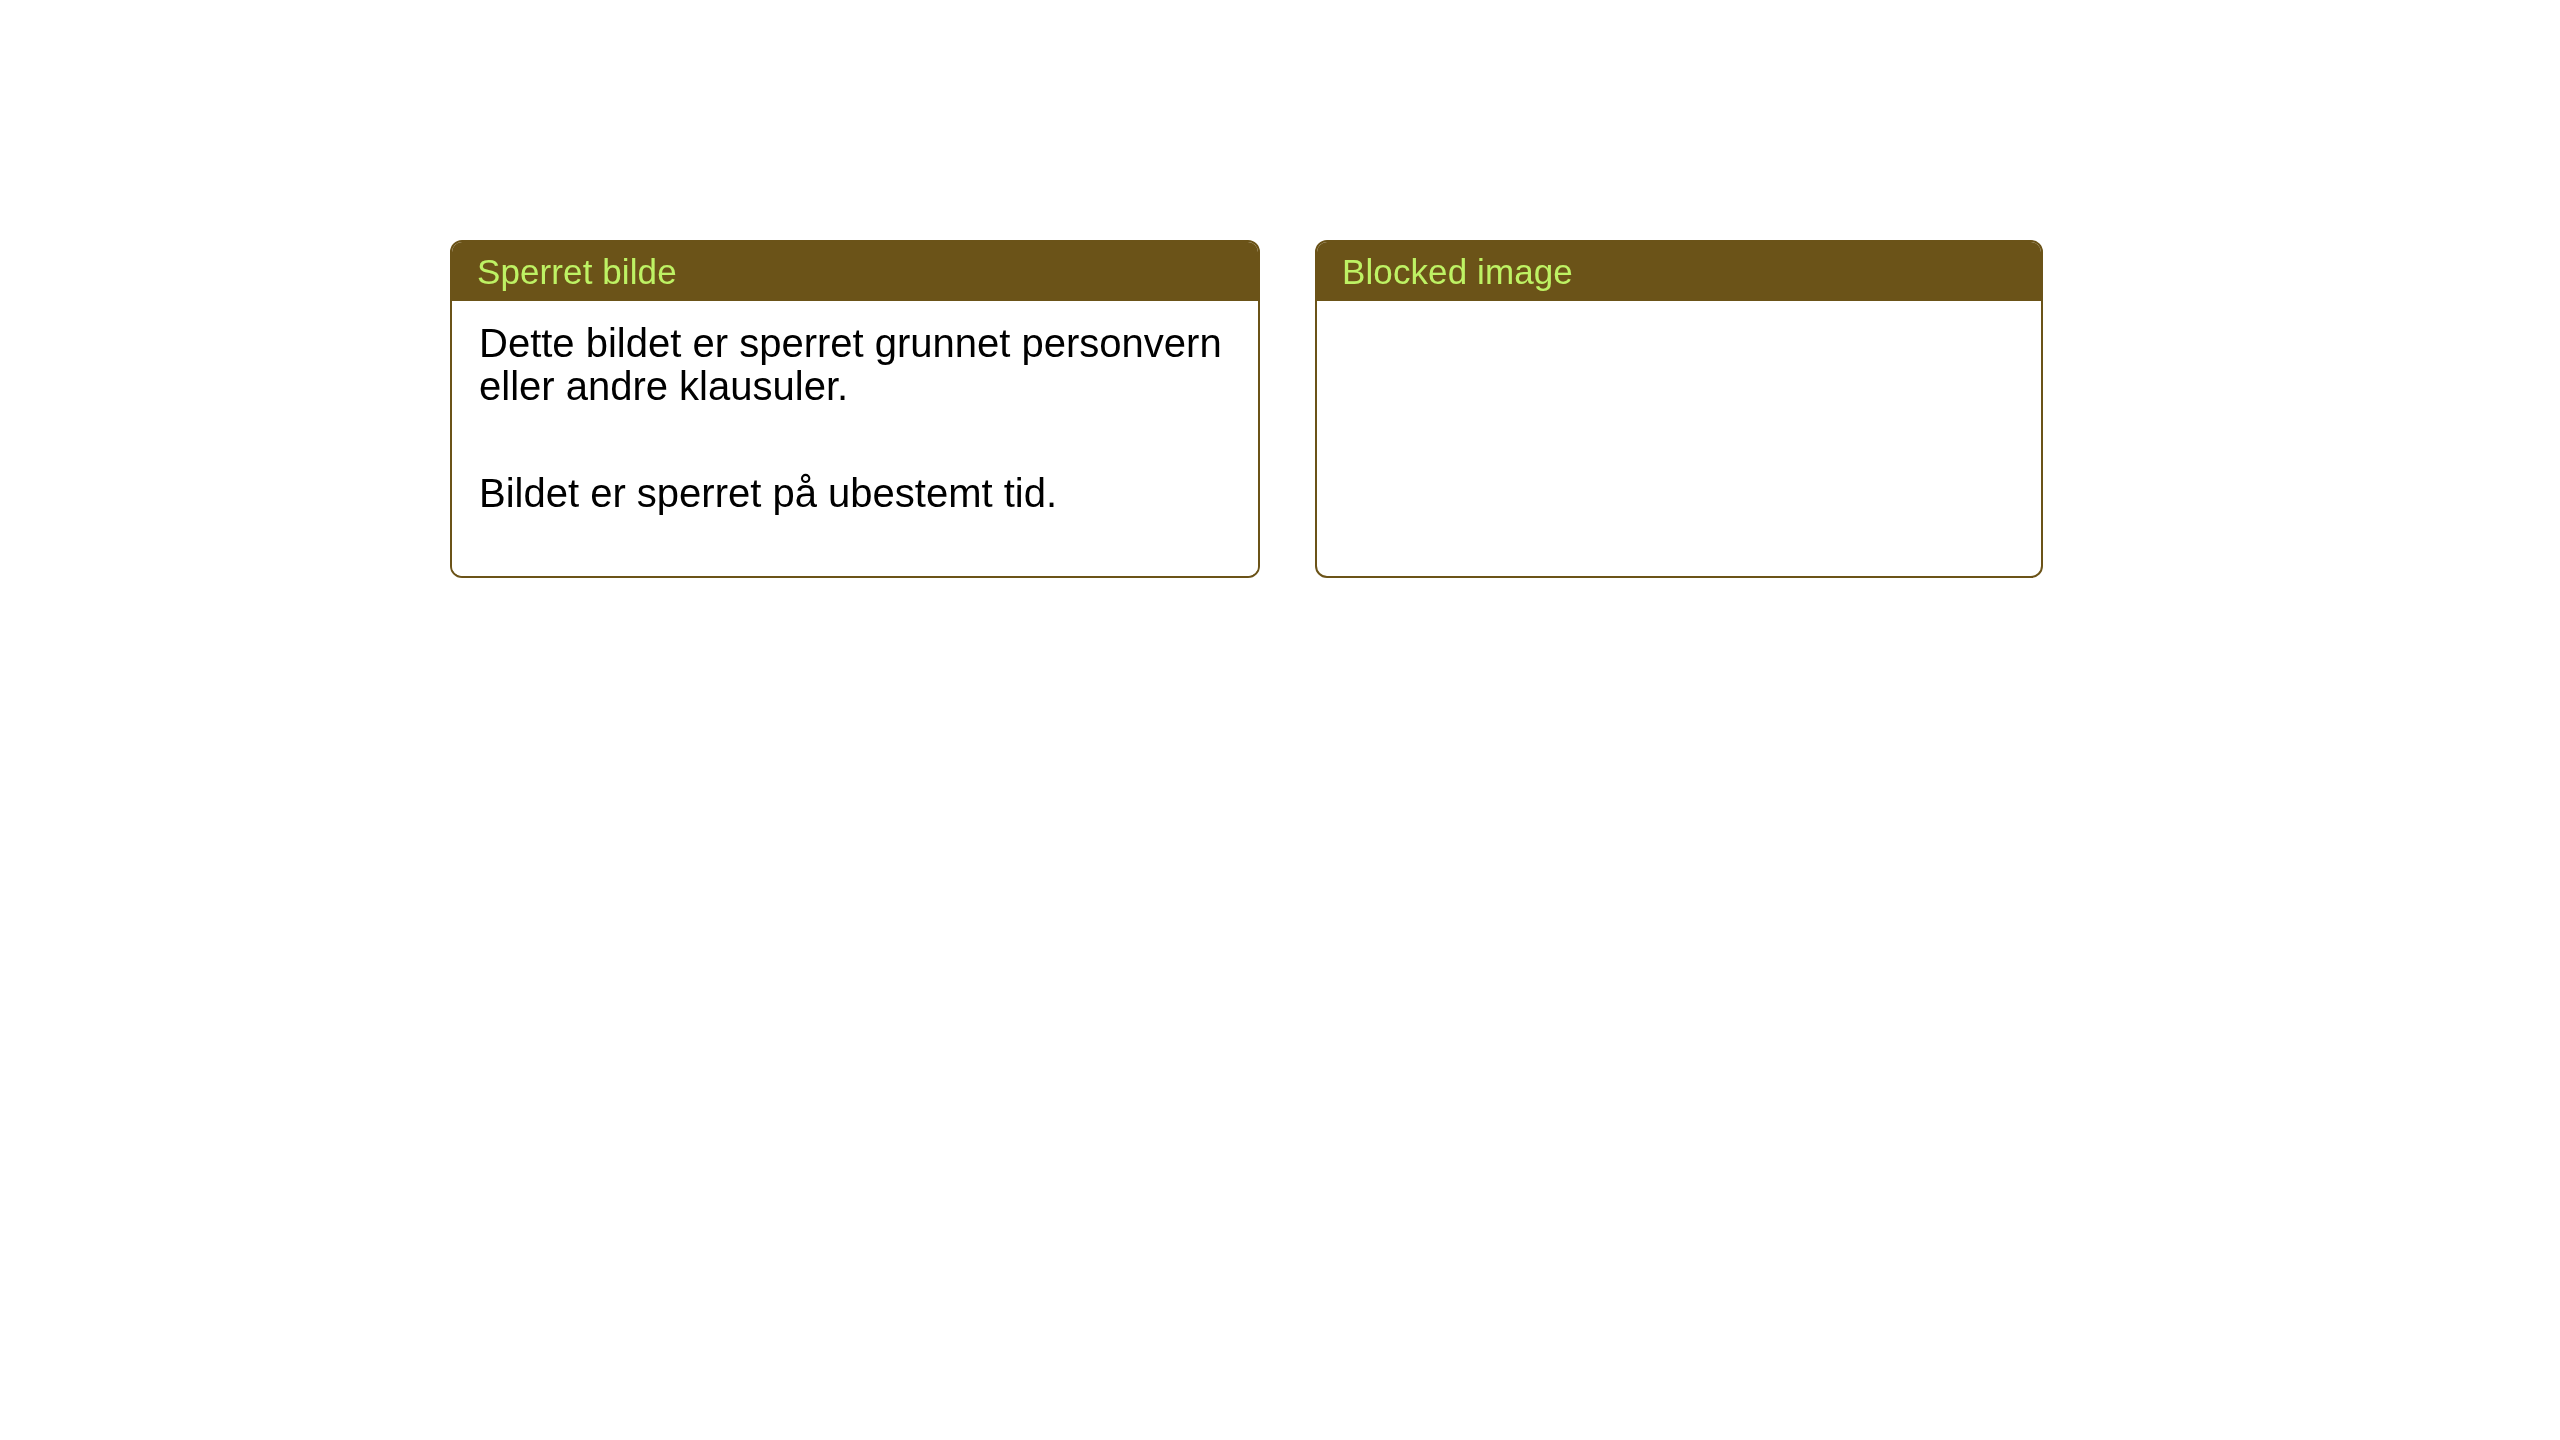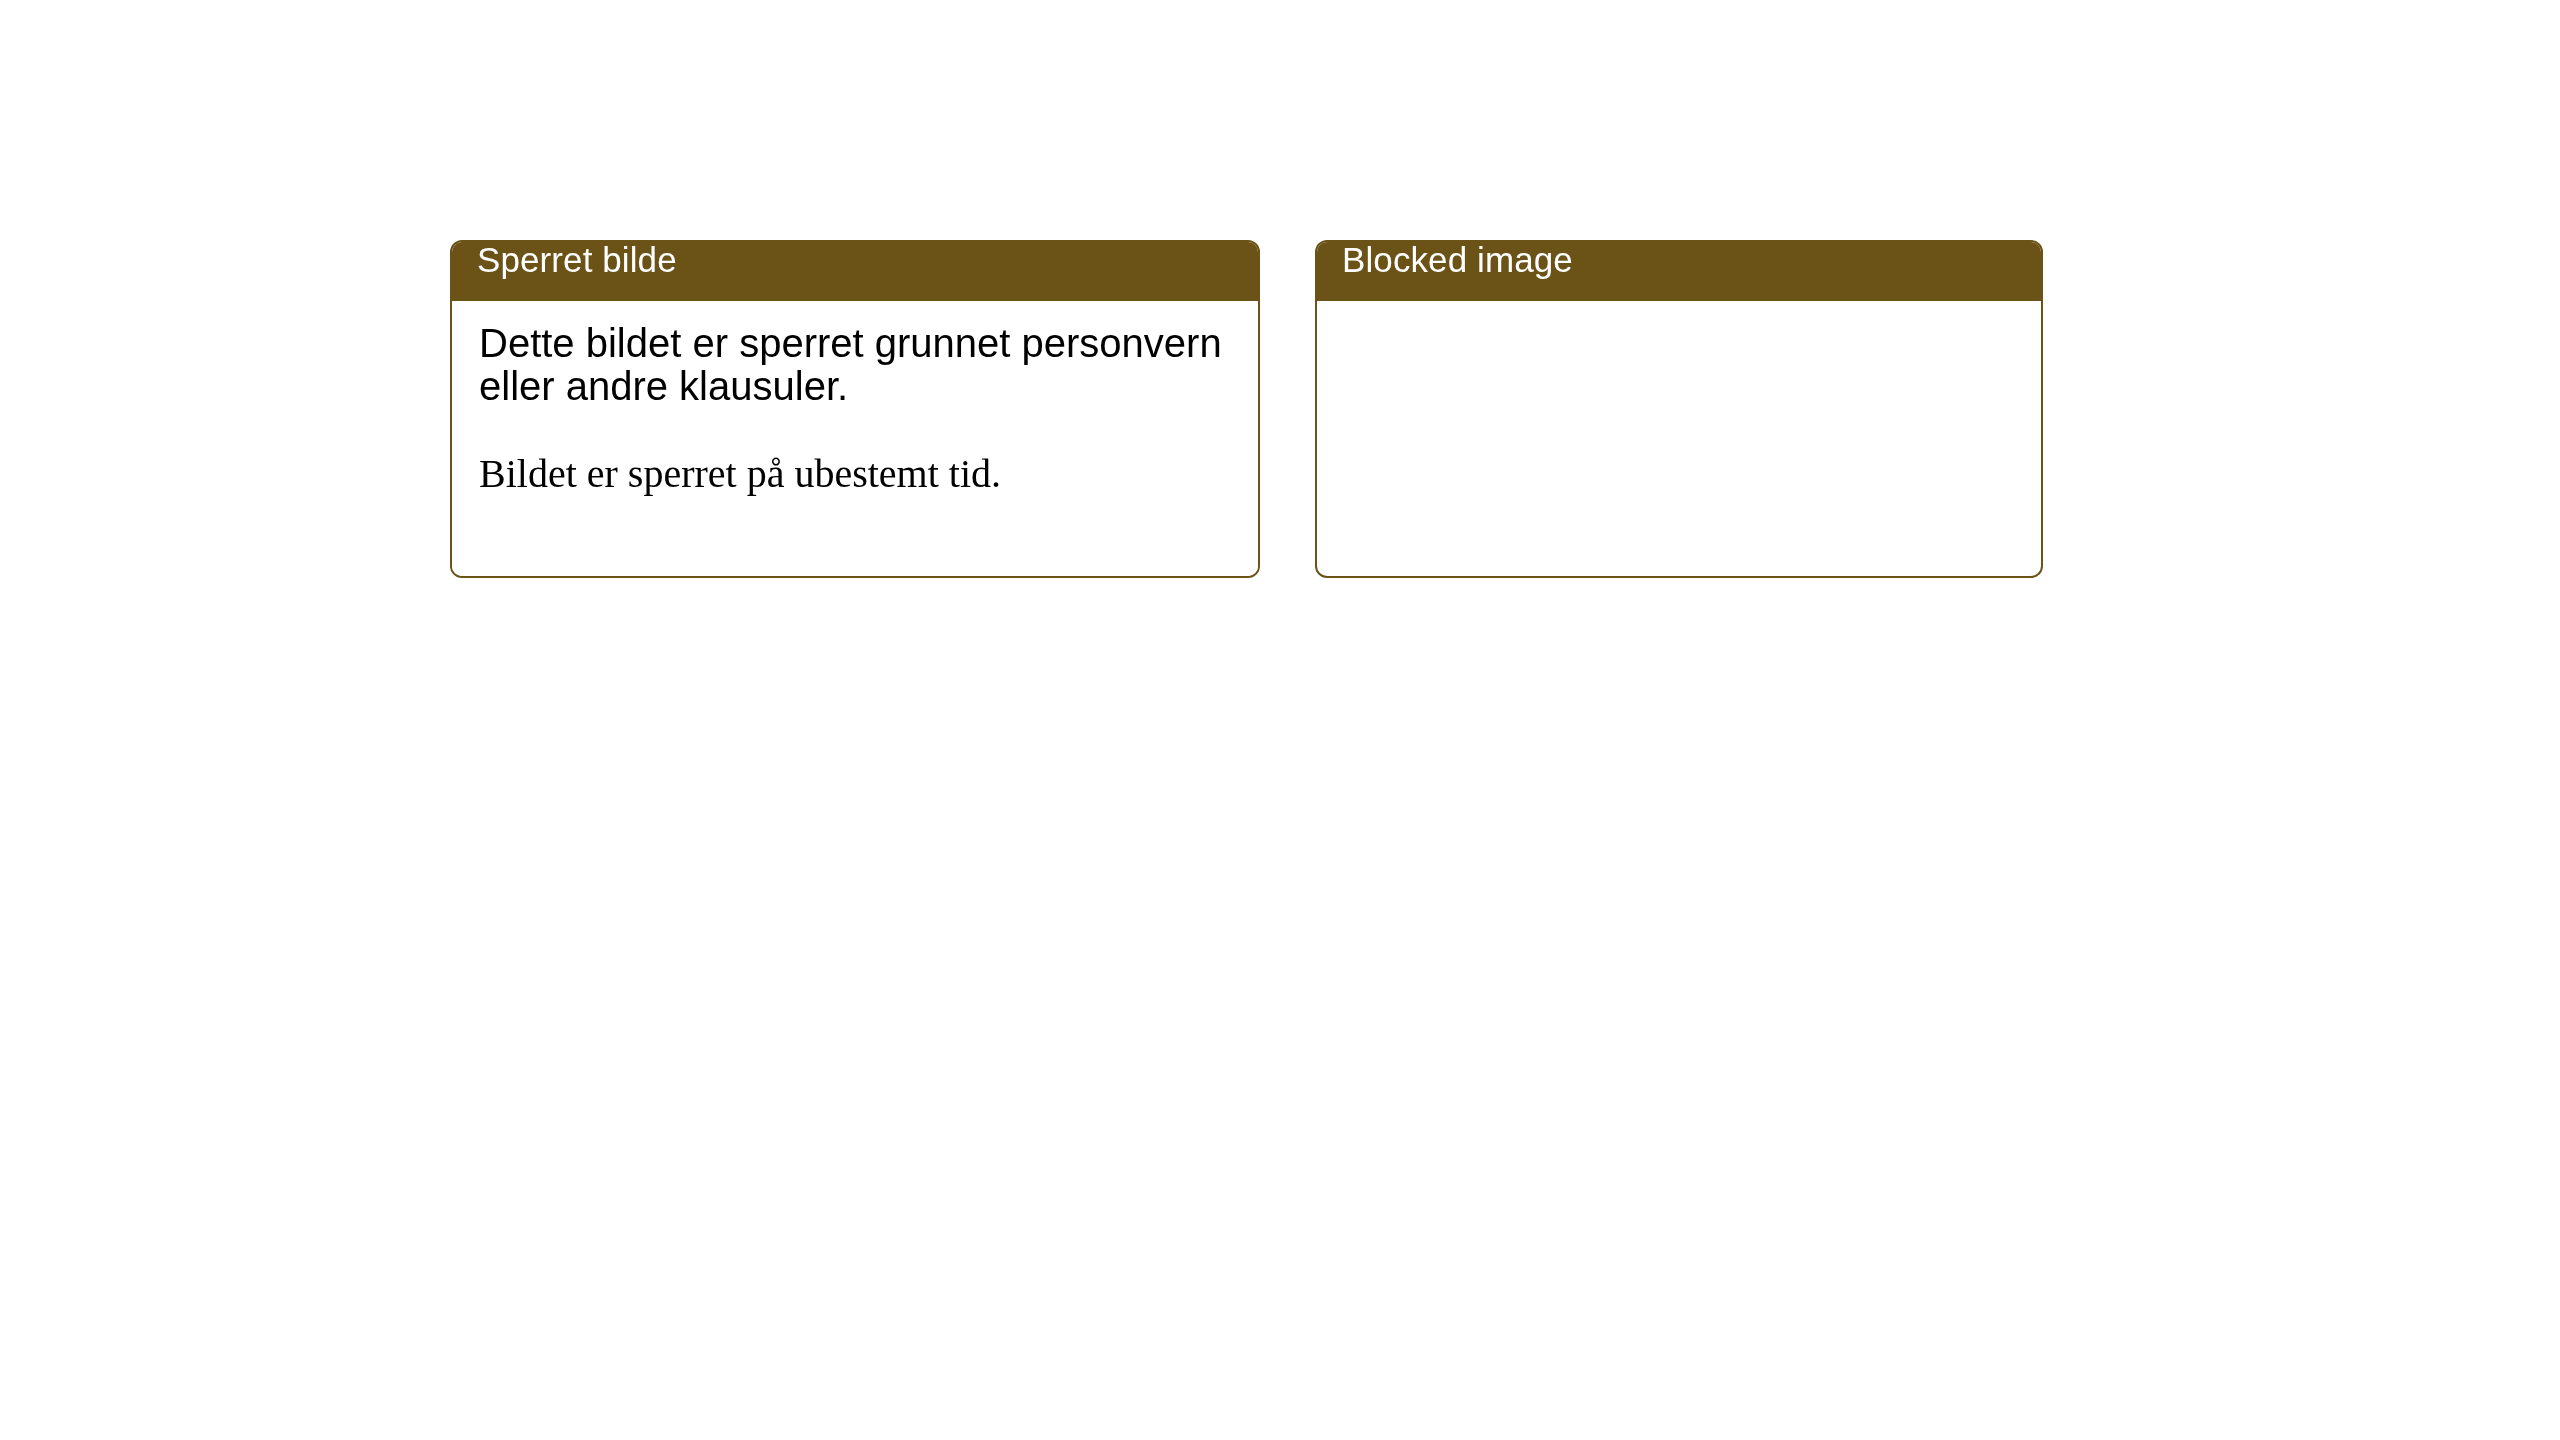--- a/index.html
+++ b/index.html
@@ -41,25 +41,25 @@
     width: 810px;
   }
 
   .notice-card.card-en {
     left: 1315px;
     width: 728px;
   }
 
   .notice-header {
     background: #6b5318;
-    color: #ffffff;
+    color: #bef264;
     height: 59px;
     flex: 0 0 59px;
     display: flex;
-    align-items: flex-start;
+    align-items: center;
     padding: 0 0 0 25px;
     box-sizing: border-box;
     font-size: 35px;
     line-height: 1;
     font-weight: normal;
     letter-spacing: 0.1px;
     white-space: nowrap;
   }
 
   .notice-body {
@@ -71,22 +71,21 @@
 
   .notice-paragraph {
     color: #000000;
     font-size: 40px;
     line-height: 43px;
     margin: 0;
     font-weight: normal;
   }
 
   .notice-paragraph + .notice-paragraph {
-    margin-top: 44px;
-    font-family: Liberation Serif, serif;
+    margin-top: 64px;
   }
 </style>
 </head>
 <body>
 
 <div id="notice-area">
 
   <div class="notice-card card-no">
     <div class="notice-header">
       <span>Sperret bilde</span>

